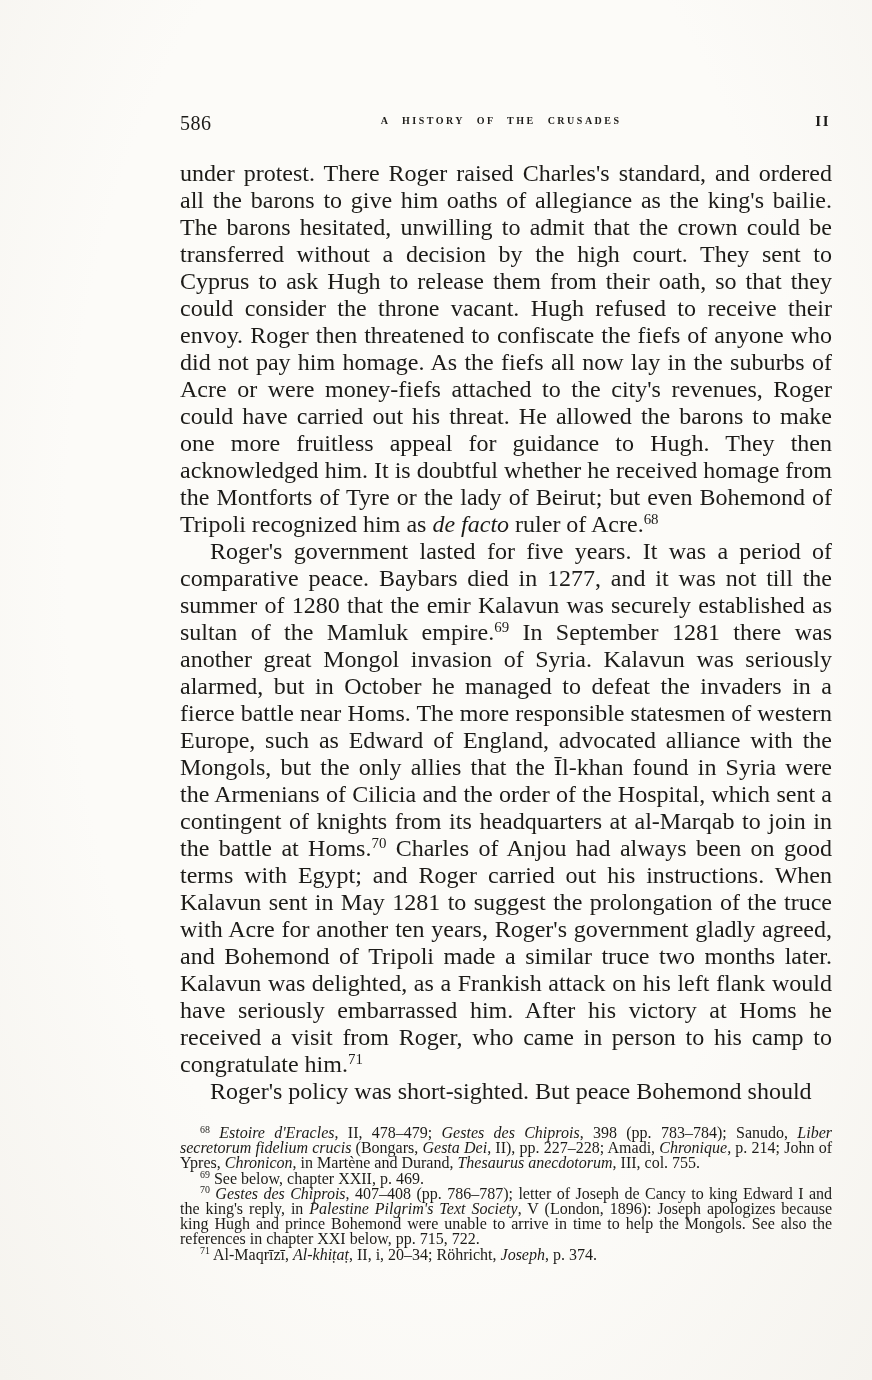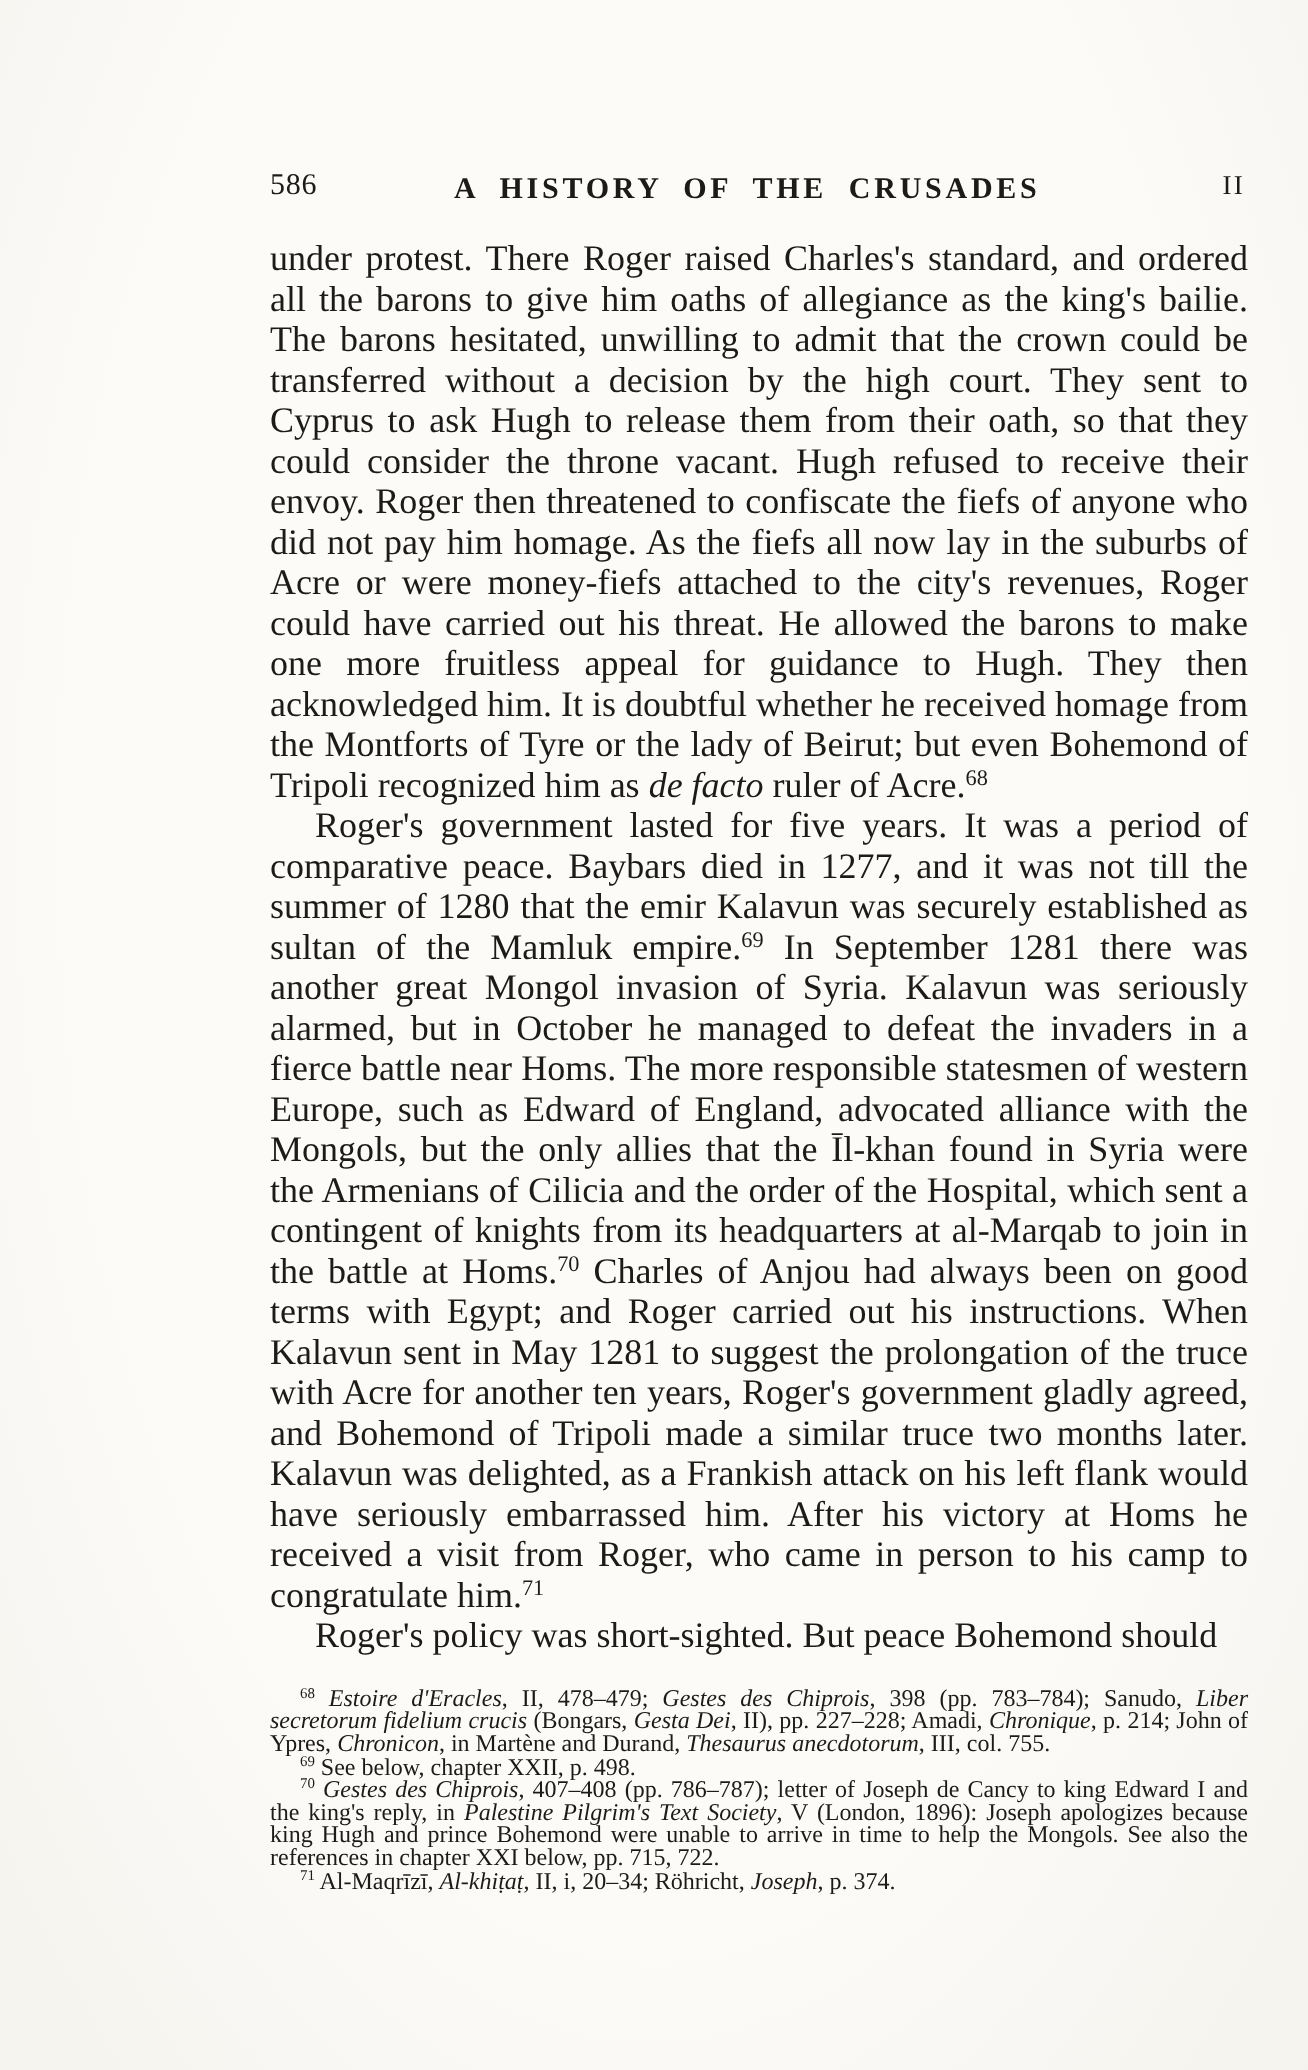--- a/index.html
+++ b/index.html
@@ -33,32 +33,32 @@
     left: 0;
     top: 0;
     font-size: 20px;
     letter-spacing: 0.5px;
   }
   .running-title {
     position: absolute;
     left: 50%;
     top: 3px;
     transform: translateX(-52%);
-    font-size: 20px;
+    font-size: 10px;
     font-weight: 700;
     letter-spacing: 2.5px;
     word-spacing: 7px;
     white-space: nowrap;
   }
   .volume {
     position: absolute;
     right: 2px;
     top: 1px;
-    font-size: 18px;
-    font-weight: 400;
+    font-size: 15px;
+    font-weight: 700;
     letter-spacing: 1.5px;
   }
   .body-text p {
     margin: 0;
     font-size: 24px;
     line-height: 27px;
     text-align: justify;
     text-justify: inter-word;
   }
   .body-text p.indent {
@@ -96,19 +96,19 @@
     </div>
 
     <div class="body-text">
       <p><span>under protest. There Roger raised Charles's standard, and ordered all the barons to give him oaths of allegiance as the king's bailie. The barons hesitated, unwilling to admit that the crown could be transferred without a decision by the high court. They sent to Cyprus to ask Hugh to release them from their oath, so that they could consider the throne vacant. Hugh refused to receive their envoy. Roger then threatened to confiscate the fiefs of anyone who did not pay him homage. As the fiefs all now lay in the suburbs of Acre or were money-fiefs attached to the city's revenues, Roger could have carried out his threat. He allowed the barons to make one more fruitless appeal for guidance to Hugh. They then acknowledged him. It is doubtful whether he received homage from the Montforts of Tyre or the lady of Beirut; but even Bohemond of Tripoli recognized him as </span><span class="it">de facto</span><span> ruler of Acre.</span><sup>68</sup></p>
       <p class="indent"><span>Roger's government lasted for five years. It was a period of comparative peace. Baybars died in 1277, and it was not till the summer of 1280 that the emir Kalavun was securely established as sultan of the Mamluk empire.</span><sup>69</sup><span> In September 1281 there was another great Mongol invasion of Syria. Kalavun was seriously alarmed, but in October he managed to defeat the invaders in a fierce battle near Homs. The more responsible statesmen of western Europe, such as Edward of England, advocated alliance with the Mongols, but the only allies that the Īl-khan found in Syria were the Armenians of Cilicia and the order of the Hospital, which sent a contingent of knights from its headquarters at al-Marqab to join in the battle at Homs.</span><sup>70</sup><span> Charles of Anjou had always been on good terms with Egypt; and Roger carried out his instructions. When Kalavun sent in May 1281 to suggest the prolongation of the truce with Acre for another ten years, Roger's government gladly agreed, and Bohemond of Tripoli made a similar truce two months later. Kalavun was delighted, as a Frankish attack on his left flank would have seriously embarrassed him. After his victory at Homs he received a visit from Roger, who came in person to his camp to congratulate him.</span><sup>71</sup></p>
       <p class="indent"><span>Roger's policy was short-sighted. But peace Bohemond should</span></p>
     </div>
 
     <div class="footnotes">
       <p><sup>68</sup><span> </span><span class="it">Estoire d'Eracles</span><span>, II, 478–479; </span><span class="it">Gestes des Chiprois</span><span>, 398 (pp. 783–784); Sanudo, </span><span class="it">Liber secretorum fidelium crucis</span><span> (Bongars, </span><span class="it">Gesta Dei</span><span>, II), pp. 227–228; Amadi, </span><span class="it">Chronique</span><span>, p. 214; John of Ypres, </span><span class="it">Chronicon</span><span>, in Martène and Durand, </span><span class="it">Thesaurus anecdotorum</span><span>, III, col. 755.</span></p>
-      <p><sup>69</sup><span> See below, chapter XXII, p. 498.</span></p>
+      <p><sup>69</sup><span> See below, chapter XXII, p. 469.</span></p>
       <p><sup>70</sup><span> </span><span class="it">Gestes des Chiprois</span><span>, 407–408 (pp. 786–787); letter of Joseph de Cancy to king Edward I and the king's reply, in </span><span class="it">Palestine Pilgrim's Text Society</span><span>, V (London, 1896): Joseph apologizes because king Hugh and prince Bohemond were unable to arrive in time to help the Mongols. See also the references in chapter XXI below, pp. 715, 722.</span></p>
       <p><sup>71</sup><span> Al-Maqrīzī, </span><span class="it">Al-khiṭaṭ</span><span>, II, i, 20–34; Röhricht, </span><span class="it">Joseph</span><span>, p. 374.</span></p>
     </div>
 
   </div>
 </div>
 
 </body></html>

